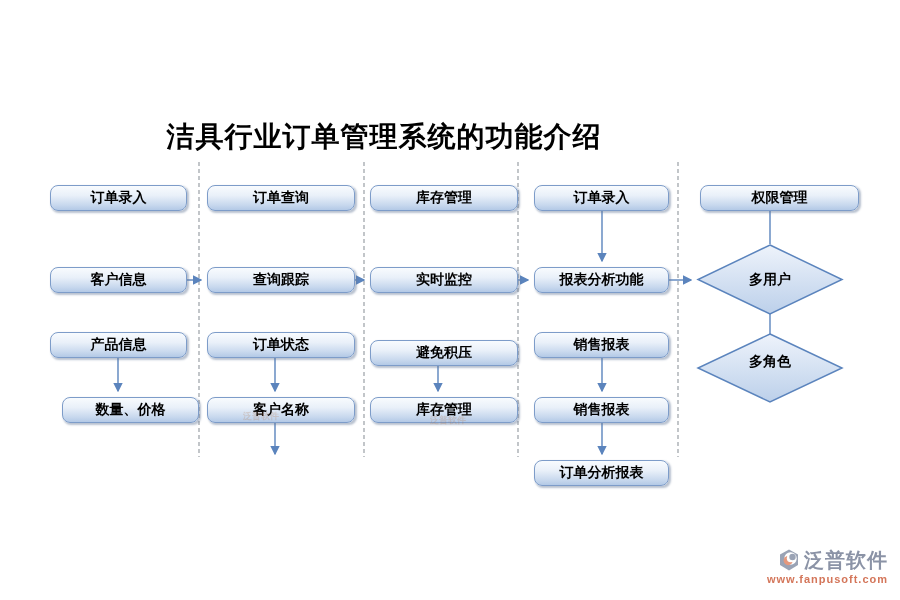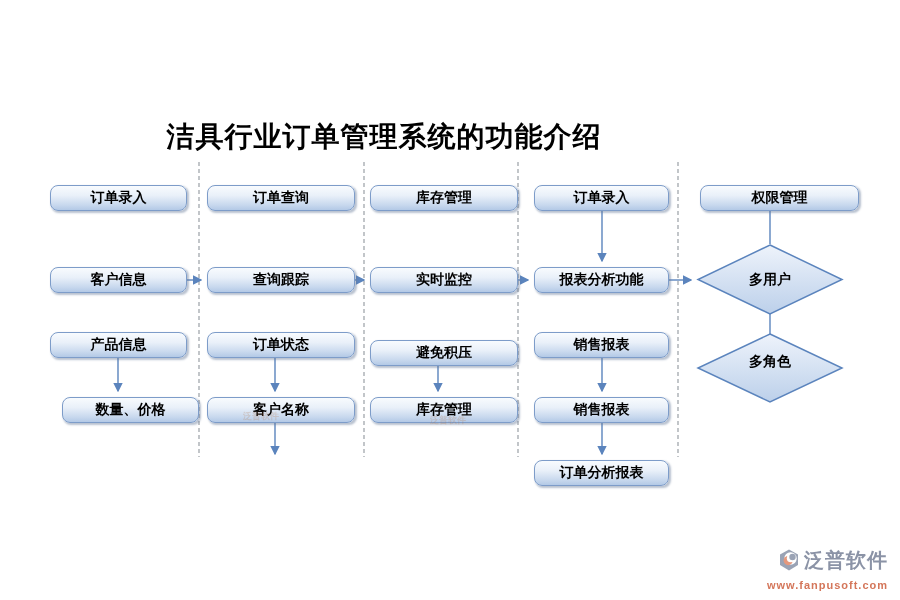--- a/index.html
+++ b/index.html
@@ -26,21 +26,21 @@
     font-size:14px;font-weight:700;color:#000;
   }
   .watermark{
     position:absolute;font-size:9px;color:#b5713f;opacity:.22;font-weight:700;white-space:nowrap;
   }
   .logo{
     position:absolute;right:12px;top:548px;width:150px;text-align:right;line-height:1;
   }
   .logo-row{display:flex;align-items:center;justify-content:flex-end;gap:3px;}
   .logo-name{font-size:20px;font-weight:700;color:#8b93a6;letter-spacing:1px;}
-  .logo-url{margin-top:8px;font-size:11px;font-weight:700;color:#d4765a;letter-spacing:1px;}
+  .logo-url{margin-top:2px;font-size:11px;font-weight:700;color:#d4765a;letter-spacing:1px;}
 </style>
 </head>
 <body>
 
 <div class="canvas">
 
   <h1 class="title">洁具行业订单管理系统的功能介绍</h1>
 
   <svg class="overlay" viewBox="0 0 900 600">
     <defs>

